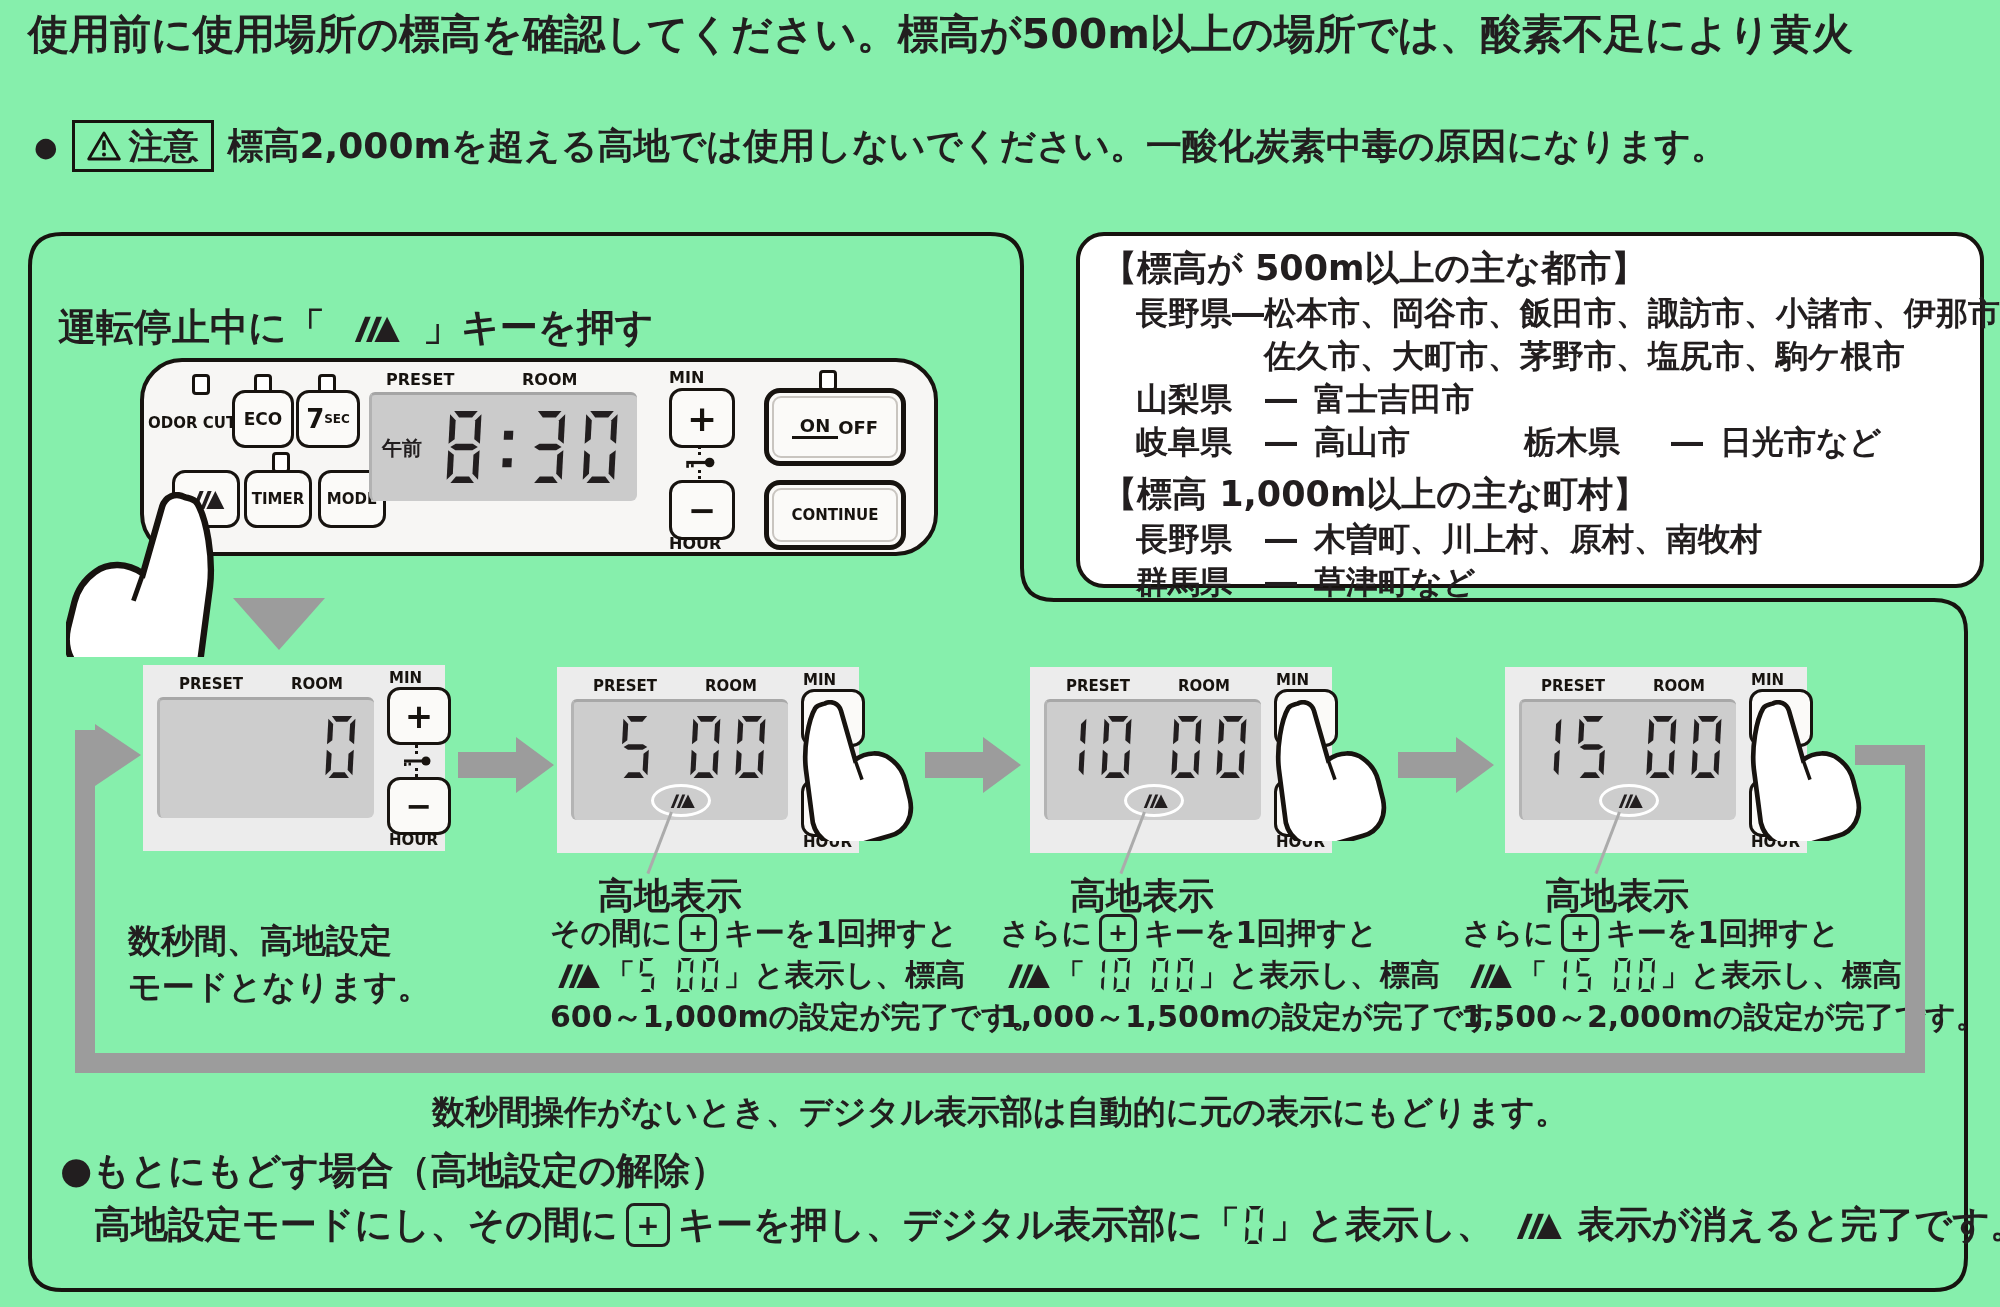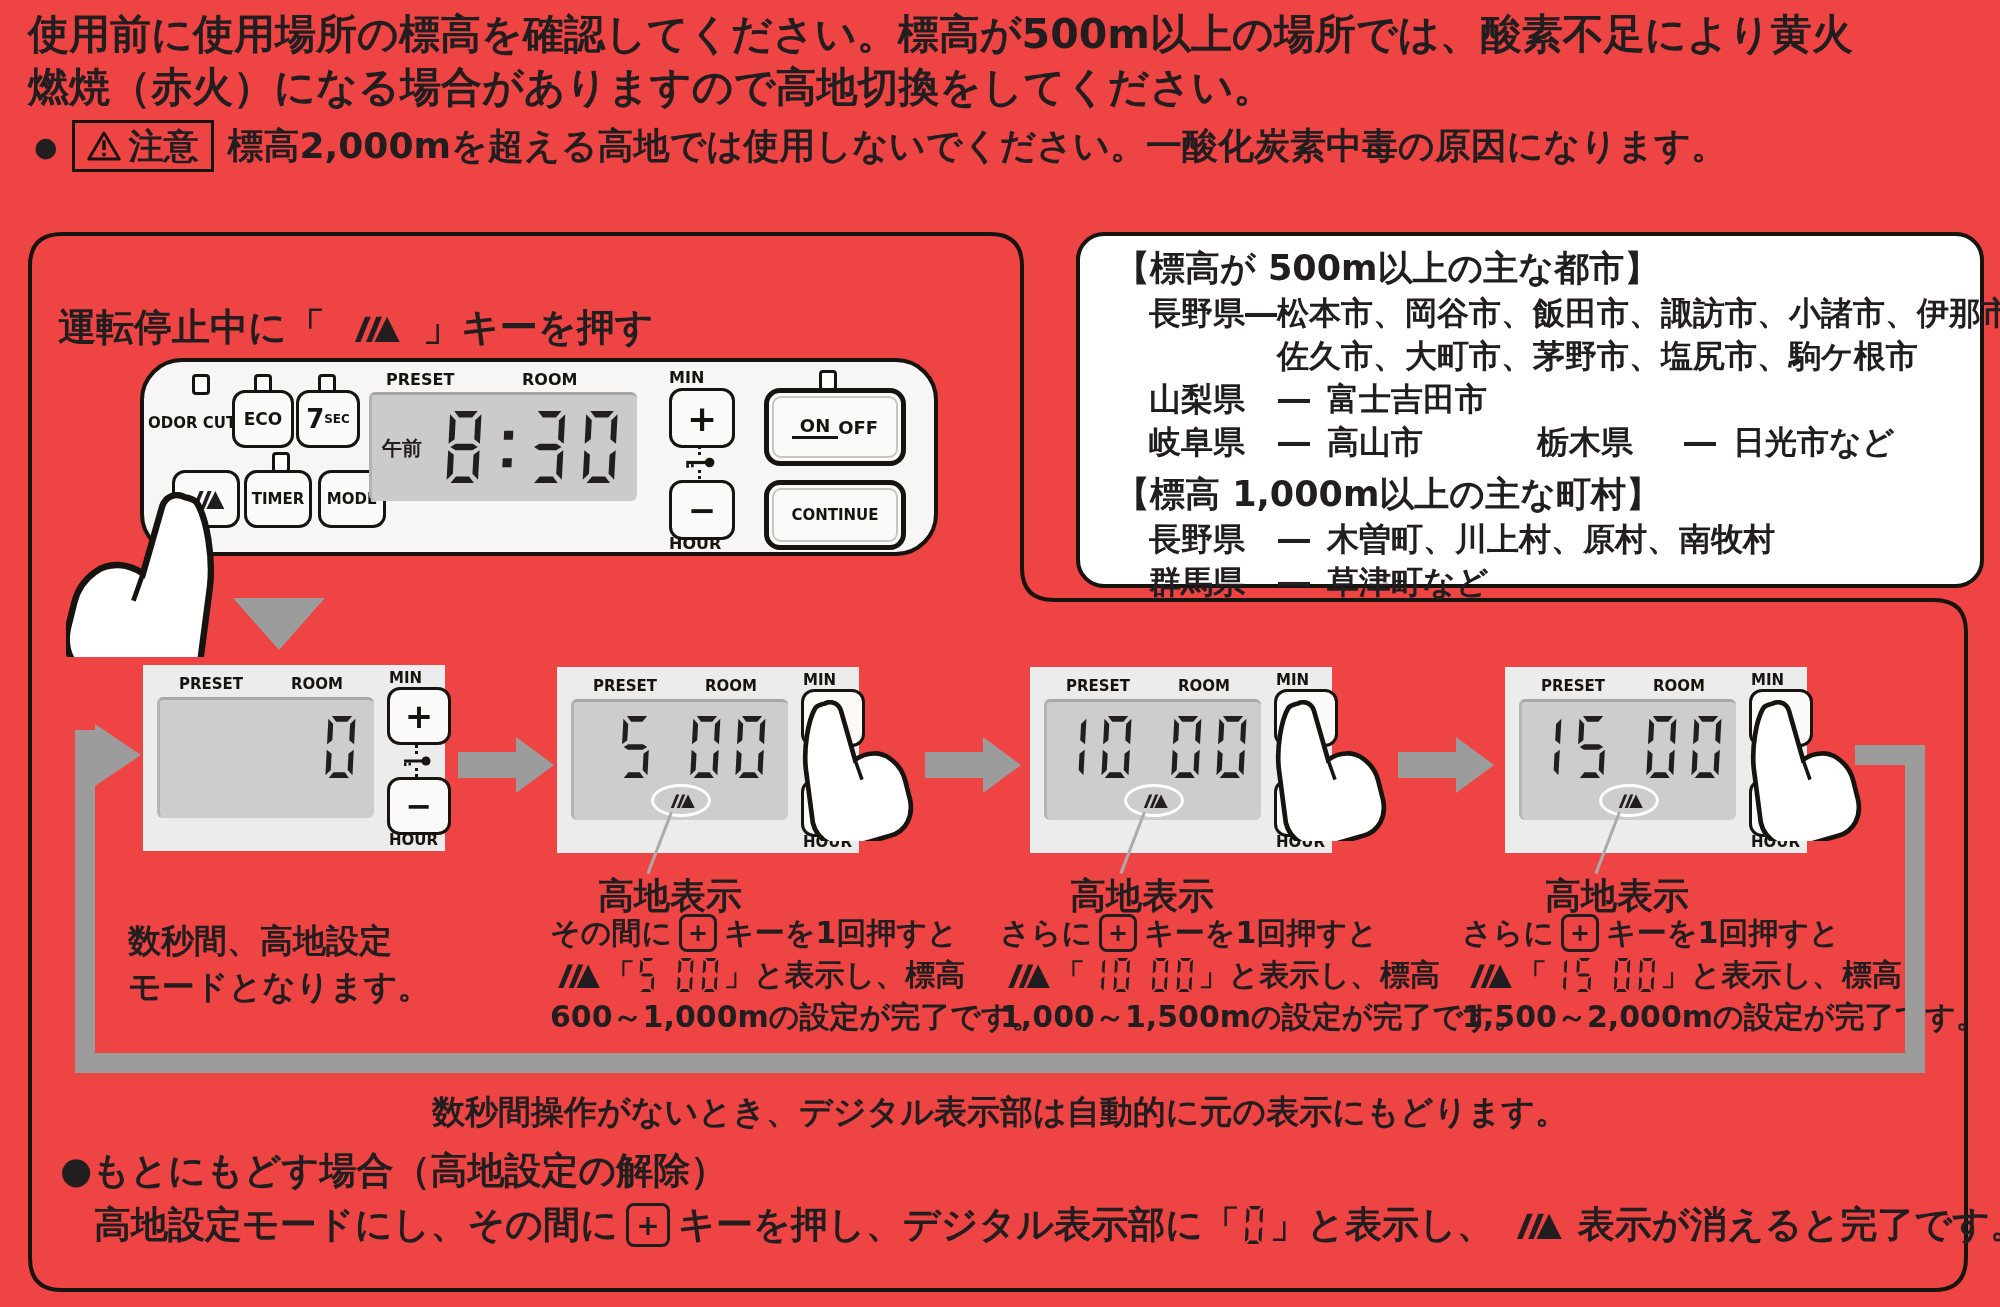--- a/index.html
+++ b/index.html
@@ -1,16 +1,16 @@
 <!DOCTYPE html>
 <html><head>
 <meta charset="utf-8">
 <style>
   html,body{margin:0;padding:0;background:#fff}
-  .page{position:relative;width:2000px;height:1307px;background:#ef4444;overflow:hidden;
+  .page{position:relative;width:2000px;height:1307px;background:#86efac;overflow:hidden;
         font-family:"DejaVu Sans",sans-serif;color:#221e1f}
   .abs{position:absolute}
   .row{display:flex;align-items:center}
   
   .btn{position:absolute;background:#fbfaf8;border:3.5px solid #17130f;border-radius:13px;
        display:flex;align-items:center;justify-content:center;font-weight:700;color:#17130f}
   .btn2{position:absolute;background:#fbfaf8;border:5px solid #17130f;border-radius:16px;
         display:flex;padding:3px}
   .btn2 .inner{flex:1;border:2px solid #c9c5c0;border-radius:9px;display:flex;flex-direction:row;
         align-items:center;justify-content:center;font-weight:700;color:#17130f}
@@ -71,21 +71,20 @@
           <polygon points="0,0 92,0 46,52"></polygon>
         </symbol>
     <symbol id="triright" viewBox="0 0 46 62">
           <polygon points="0,0 46,31 0,62"></polygon>
         </symbol>
   </defs>
 </svg>
 
 <div class="abs" style="left:28px;top:8px;font-size:41px;line-height:53px;font-weight:700;white-space:nowrap">
   <div>使用前に使用場所の標高を確認してください。標高が500m以上の場所では、酸素不足により黄火</div>
-  <div>燃焼（赤火）になる場合がありますので高地切換をしてください。</div>
 </div>
 
 <div class="abs row" style="left:34px;top:120px;gap:14px">
   <span style="font-size:27px">●</span>
   <span class="row" style="border:3.5px solid #17130f;height:46px;padding:0 12px;gap:8px">
     <svg width="34" height="30">
           <use href="#warn"></use>
         </svg>
     <span style="font-size:35px;font-weight:700">注意</span>
   </span>
@@ -195,21 +194,21 @@
 <div class="abs" style="left:66px;top:492px;transform:scaleX(-1)">
   <svg width="152" height="165">
         <use href="#hand" transform="scale(1.26)"></use>
       </svg>
 </div>
 
 <svg class="abs gray" style="left:233px;top:598px" width="92" height="52">
       <use href="#tridown"></use>
     </svg>
 
-<div class="abs" style="left:1076px;top:232px;width:908px;height:356px;border:4px solid #17130f;border-radius:28px;padding:8px 0 0 35px;box-sizing:border-box;background:#fff">
+<div class="abs" style="left:1076px;top:232px;width:908px;height:356px;border:4px solid #17130f;border-radius:28px;padding:8px 0 0 22px;box-sizing:border-box;background:#fff">
   <div class="ctitle">【標高が 500m以上の主な都市】</div>
   <div class="city-row">
     <span class="pref">長野県</span>
     <span class="dash">―</span>
     <span>
       <span style="display:block">松本市、岡谷市、飯田市、諏訪市、小諸市、伊那市、</span>
       <span style="display:block">佐久市、大町市、茅野市、塩尻市、駒ケ根市</span>
     </span>
   </div>
   <div class="city-row">

